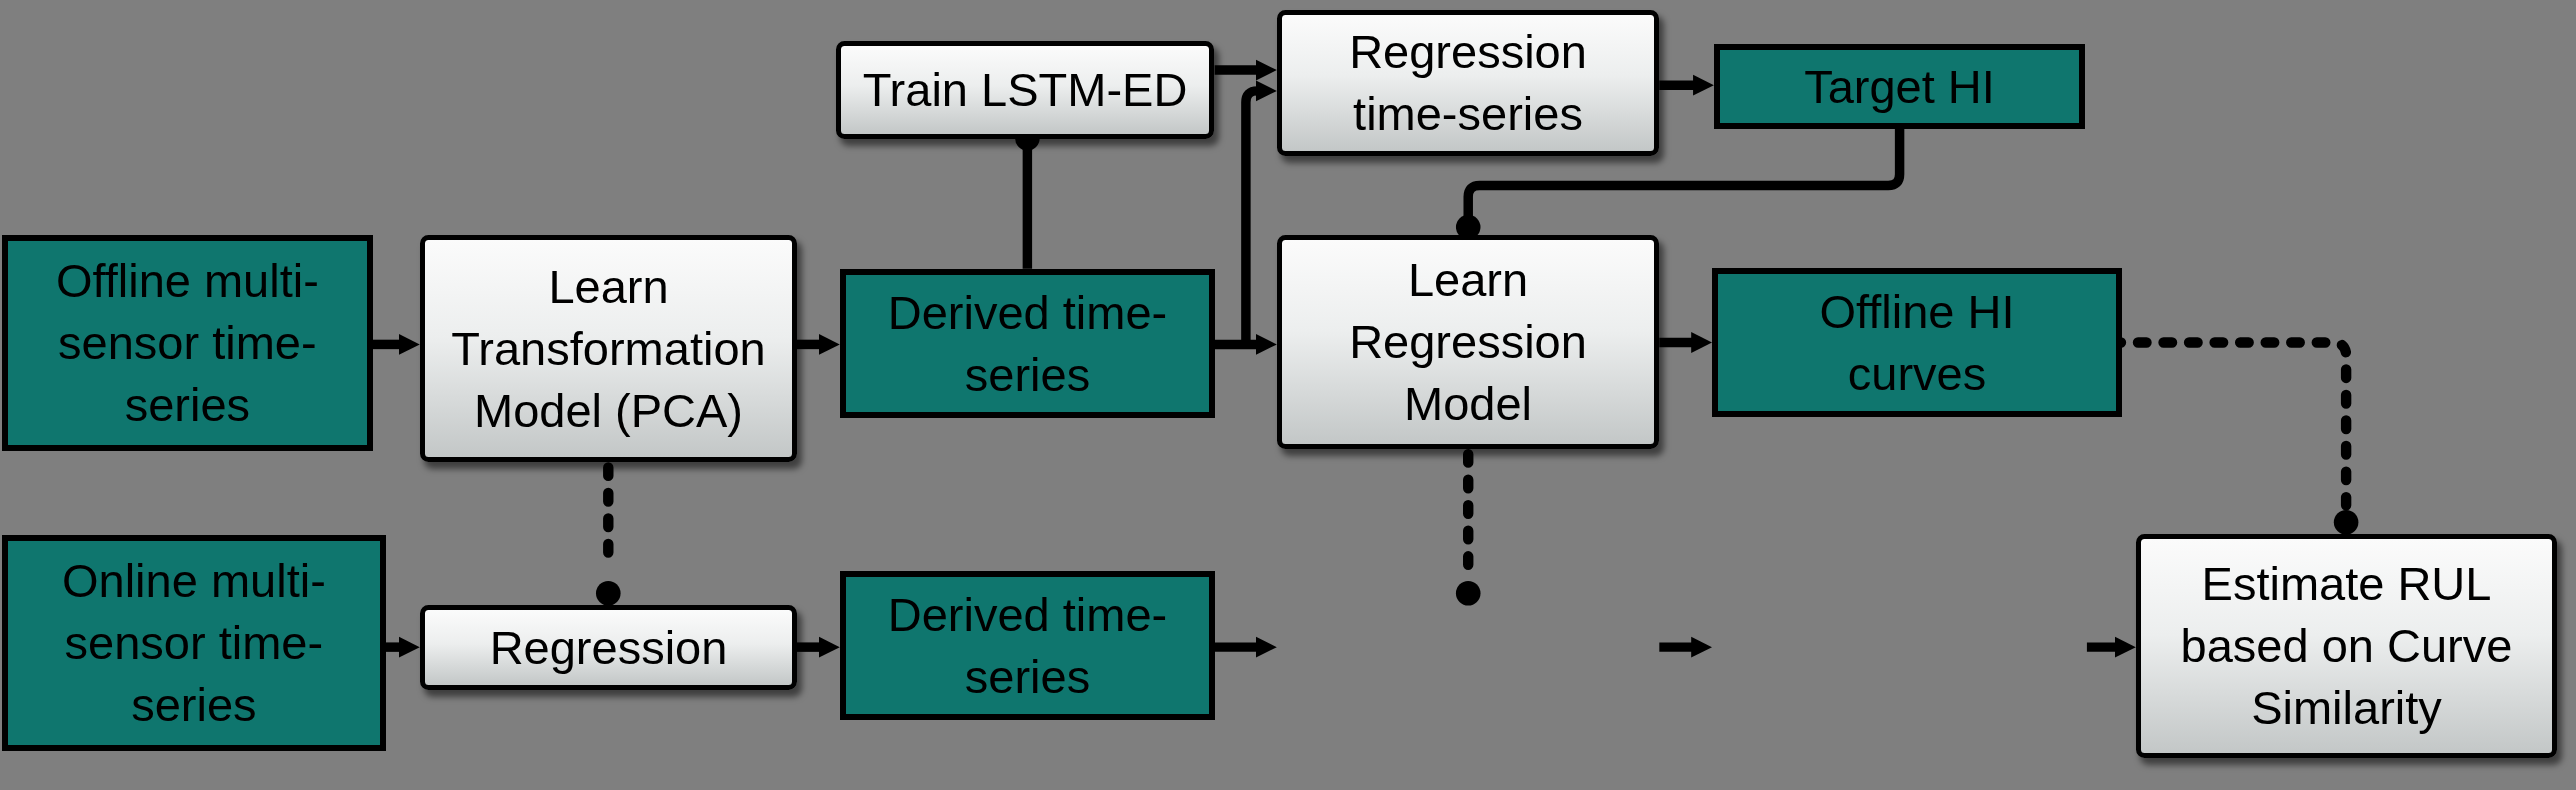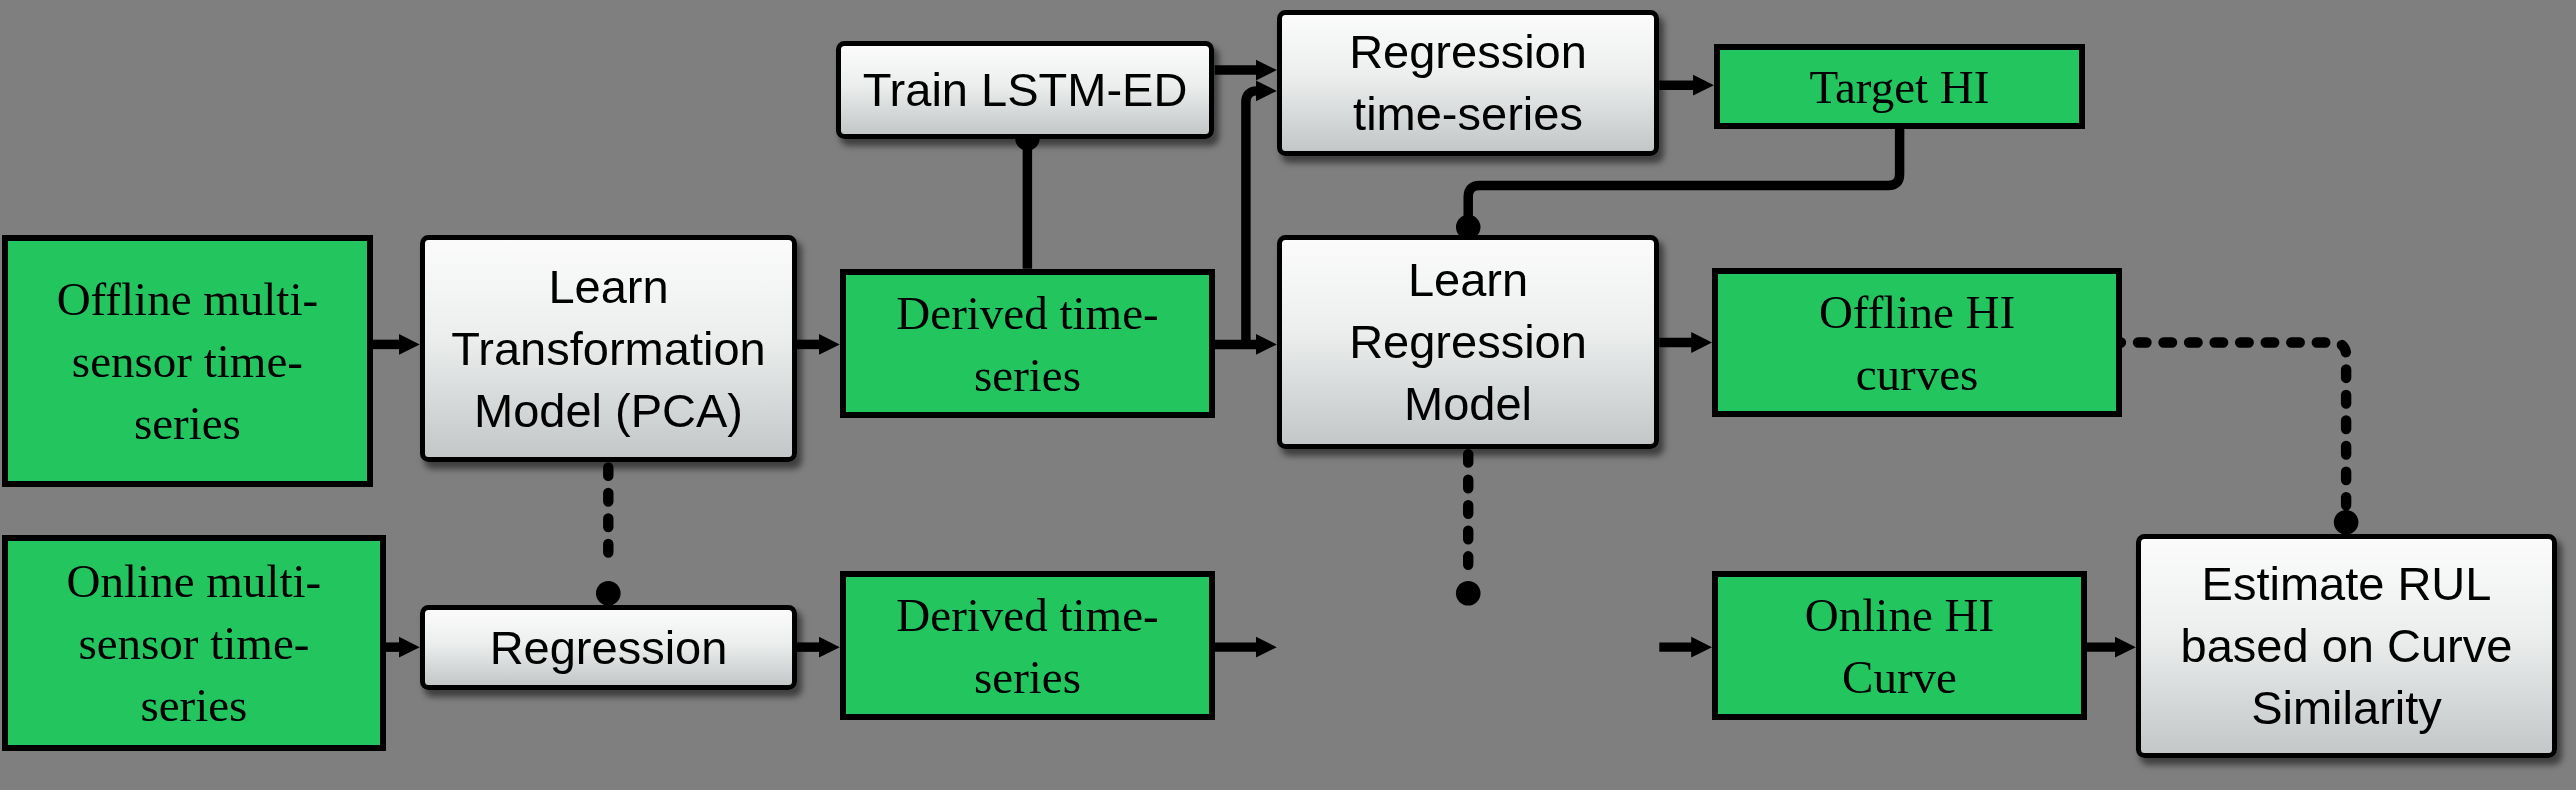--- a/index.html
+++ b/index.html
@@ -27,23 +27,22 @@
     display: flex;
     align-items: center;
     justify-content: center;
     text-align: center;
     color: #000000;
     font-size: 47px;
     line-height: 62px;
     white-space: pre-line;
   }
   .plain {
-    background: #22c55e;
+    background: #0f766e;
     border: 6.6px solid #000000;
-    font-family: Liberation Serif, serif;
   }
   .grad {
     background: linear-gradient(180deg, #fbfbfb 0%, #eceeee 45%, #c3c7c7 100%);
     border: 5.7px solid #000000;
     border-radius: 8.5px;
     box-shadow: 4.7px 6.6px 6.6px rgba(0,0,0,0.5);
   }
   .s {
     stroke: #000000;
     stroke-width: 10;
@@ -90,21 +89,21 @@
     <circle class="endcap" cx="1552" cy="240" r="13"></circle>
 
     <path class="d" d="M643 494 V602"></path>
     <circle class="endcap" cx="643" cy="627" r="13"></circle>
     <path class="d" d="M1552 480 V602"></path>
     <circle class="endcap" cx="1552" cy="627" r="13"></circle>
     <path class="d" d="M2206 362 H2466 Q2480 362 2480 376 V534"></path>
     <circle class="endcap" cx="2480" cy="552" r="13"></circle>
   </svg>
 
-  <div class="node plain" style="left:1.9px;top:235px;width:371px;height:252px">
+  <div class="node plain" style="left:1.9px;top:235px;width:371px;height:216px">
     <span>Offline multi-
 sensor time-
 series</span>
   </div>
 
   <div class="node grad" style="left:420px;top:235px;width:377px;height:227px">
     <span>Learn
 Transformation
 Model (PCA)</span>
   </div>
@@ -147,24 +146,20 @@
   <div class="node grad" style="left:420px;top:605px;width:377px;height:85px">
     <span>Regression</span>
   </div>
 
   <div class="node plain" style="left:840px;top:571px;width:375px;height:149px">
     <span>Derived time-
 series</span>
   </div>
 
 
-  <div class="node plain" style="left:1712px;top:571px;width:375px;height:149px">
-    <span>Online HI
-Curve</span>
-  </div>
 
   <div class="node grad" style="left:2136px;top:534px;width:421px;height:224px">
     <span>Estimate RUL
 based on Curve
 Similarity</span>
   </div>
 
 </div>
 
 

